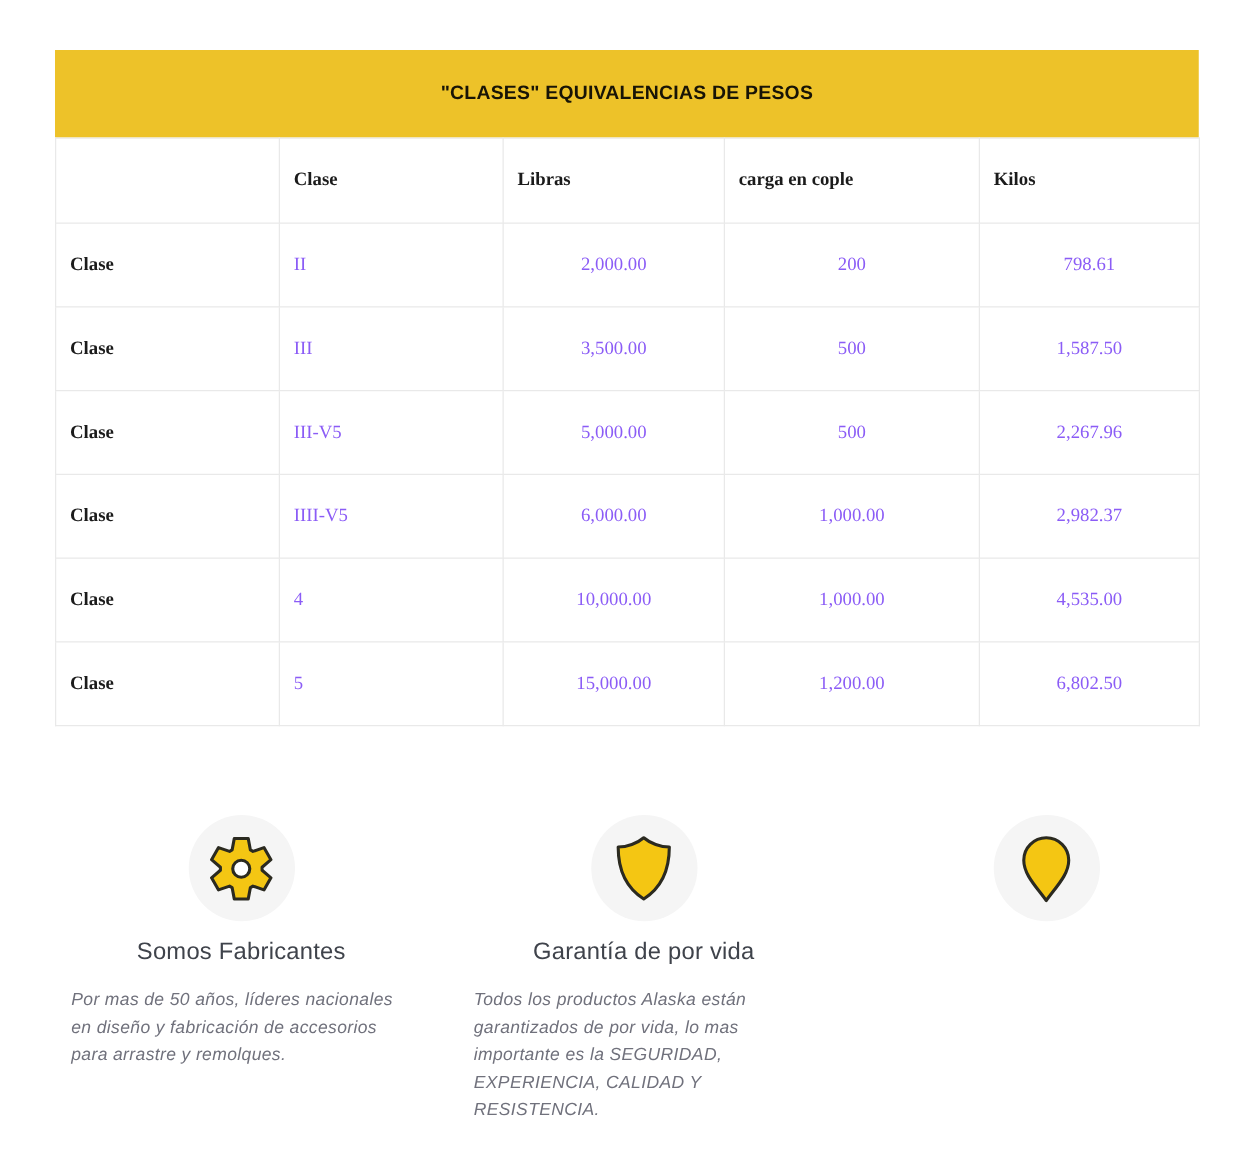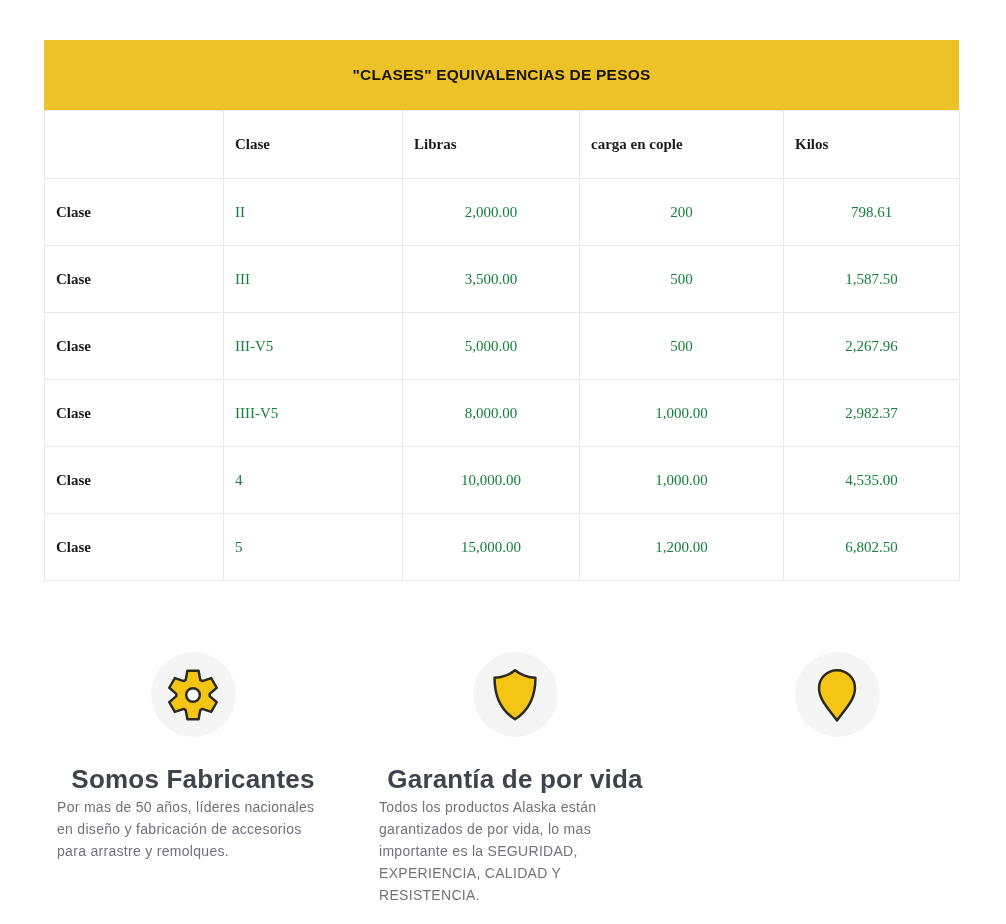--- a/index.html
+++ b/index.html
@@ -50,21 +50,21 @@
     vertical-align: middle;
     background: #ffffff;
   }
   table.weights thead th {
     height: 68px;
     text-align: left;
     font-weight: bold;
     color: #1b1b1b;
     font-size: 15px;
   }
-  table.weights tbody td { height: 67px; color: #15803d; }
+  table.weights tbody td { height: 67px; color: #8b5cf6; }
   table.weights tbody td.label { font-weight: bold; color: #1b1b1b; }
   table.weights tbody td.left  { text-align: left; }
   table.weights tbody td.num   { text-align: center; }
 
   
   .features {
     position: absolute;
     left: 0;
     top: 652px;
     width: 1006px;
@@ -79,33 +79,34 @@
     height: 85px;
     border-radius: 50%;
     background: var(--circle-bg, #F5F5F5);
     margin: 0 auto;
     display: flex;
     align-items: center;
     justify-content: center;
   }
   .icon-circle svg { display: block; }
   .feature h3 {
-    margin-top: 27px;
-    font-size: 26px;
-    font-weight: bold;
+    margin-top: 14px;
+    font-size: 19px;
+    font-weight: normal;
     color: var(--heading-text, #3F434B);
     letter-spacing: .2px;
   }
   .feature p {
-    margin-top: 1px;
+    margin-top: 15px;
     font-size: 14px;
     line-height: 22px;
     letter-spacing: .3px;
     color: var(--body-text, #70717C);
     text-align: left;
+    font-style: italic;
   }
 </style>
 </head>
 <body>
 
 <div class="table-card">
   <div class="table-title">"CLASES" EQUIVALENCIAS DE PESOS</div>
 
   <table class="weights">
     <colgroup>
@@ -142,21 +143,21 @@
       <tr>
         <td class="label">Clase</td>
         <td class="left">III-V5</td>
         <td class="num">5,000.00</td>
         <td class="num">500</td>
         <td class="num">2,267.96</td>
       </tr>
       <tr>
         <td class="label">Clase</td>
         <td class="left">IIII-V5</td>
-        <td class="num">8,000.00</td>
+        <td class="num">6,000.00</td>
         <td class="num">1,000.00</td>
         <td class="num">2,982.37</td>
       </tr>
       <tr>
         <td class="label">Clase</td>
         <td class="left">4</td>
         <td class="num">10,000.00</td>
         <td class="num">1,000.00</td>
         <td class="num">4,535.00</td>
       </tr>

